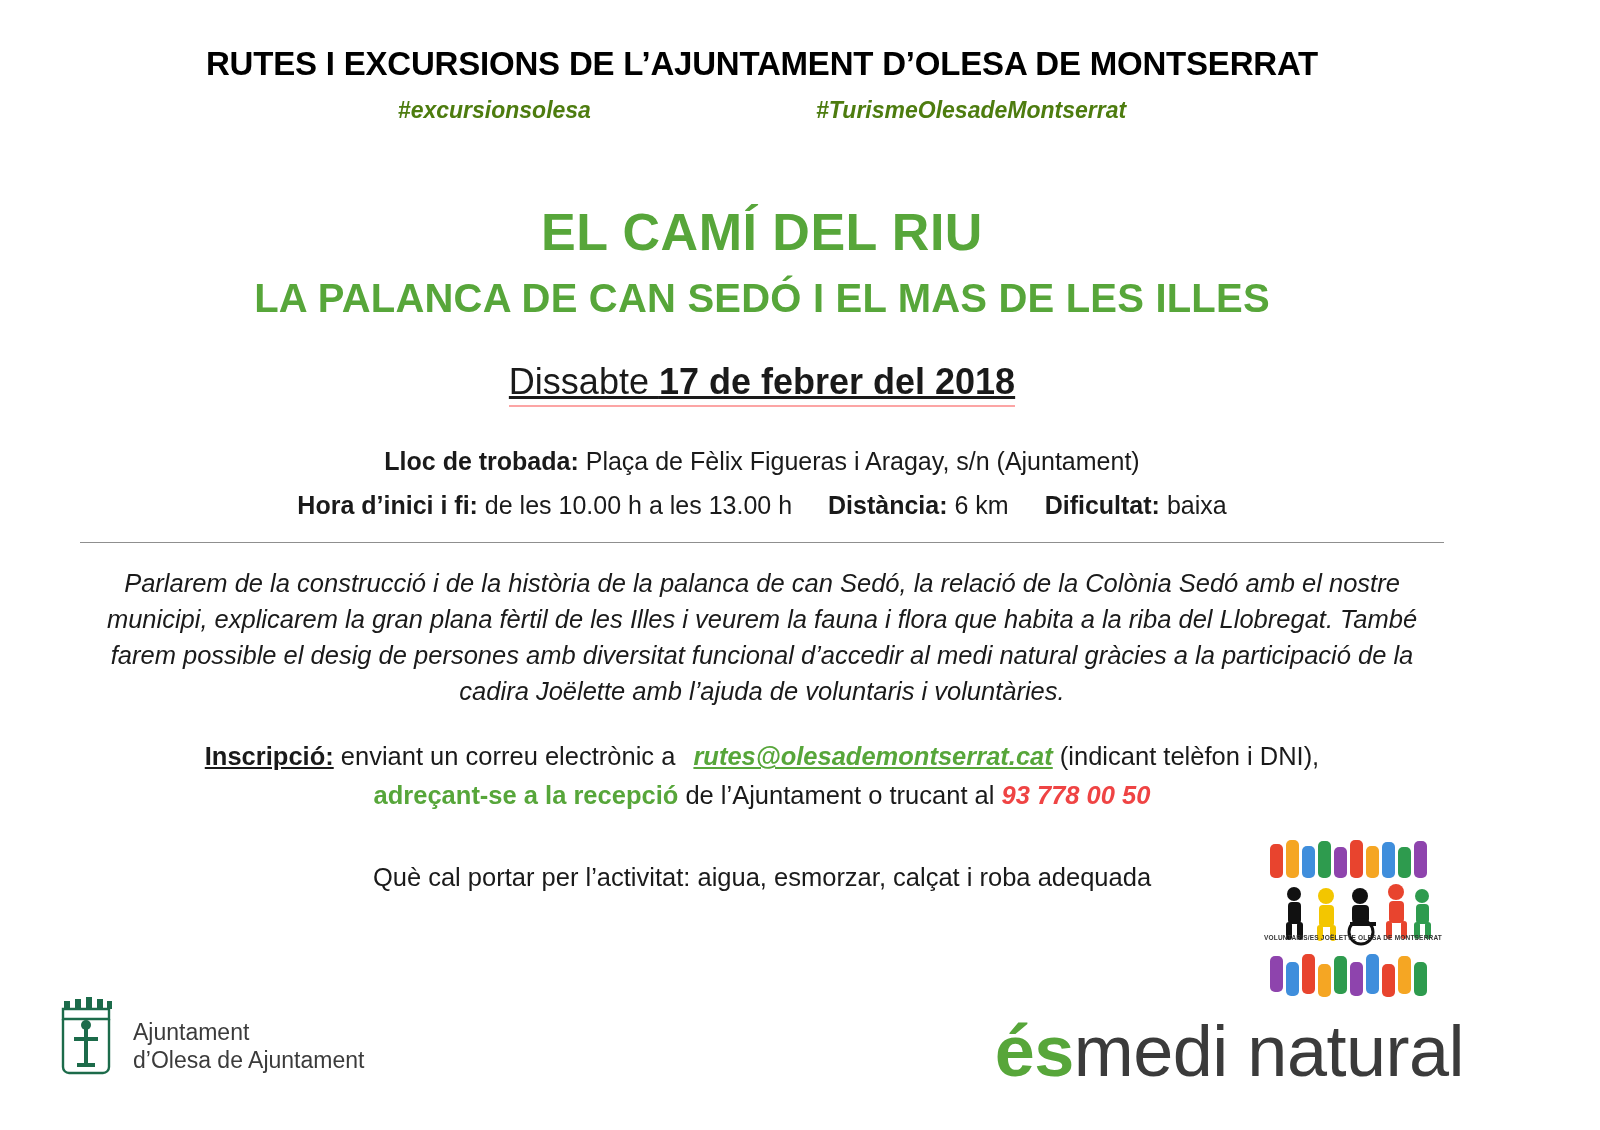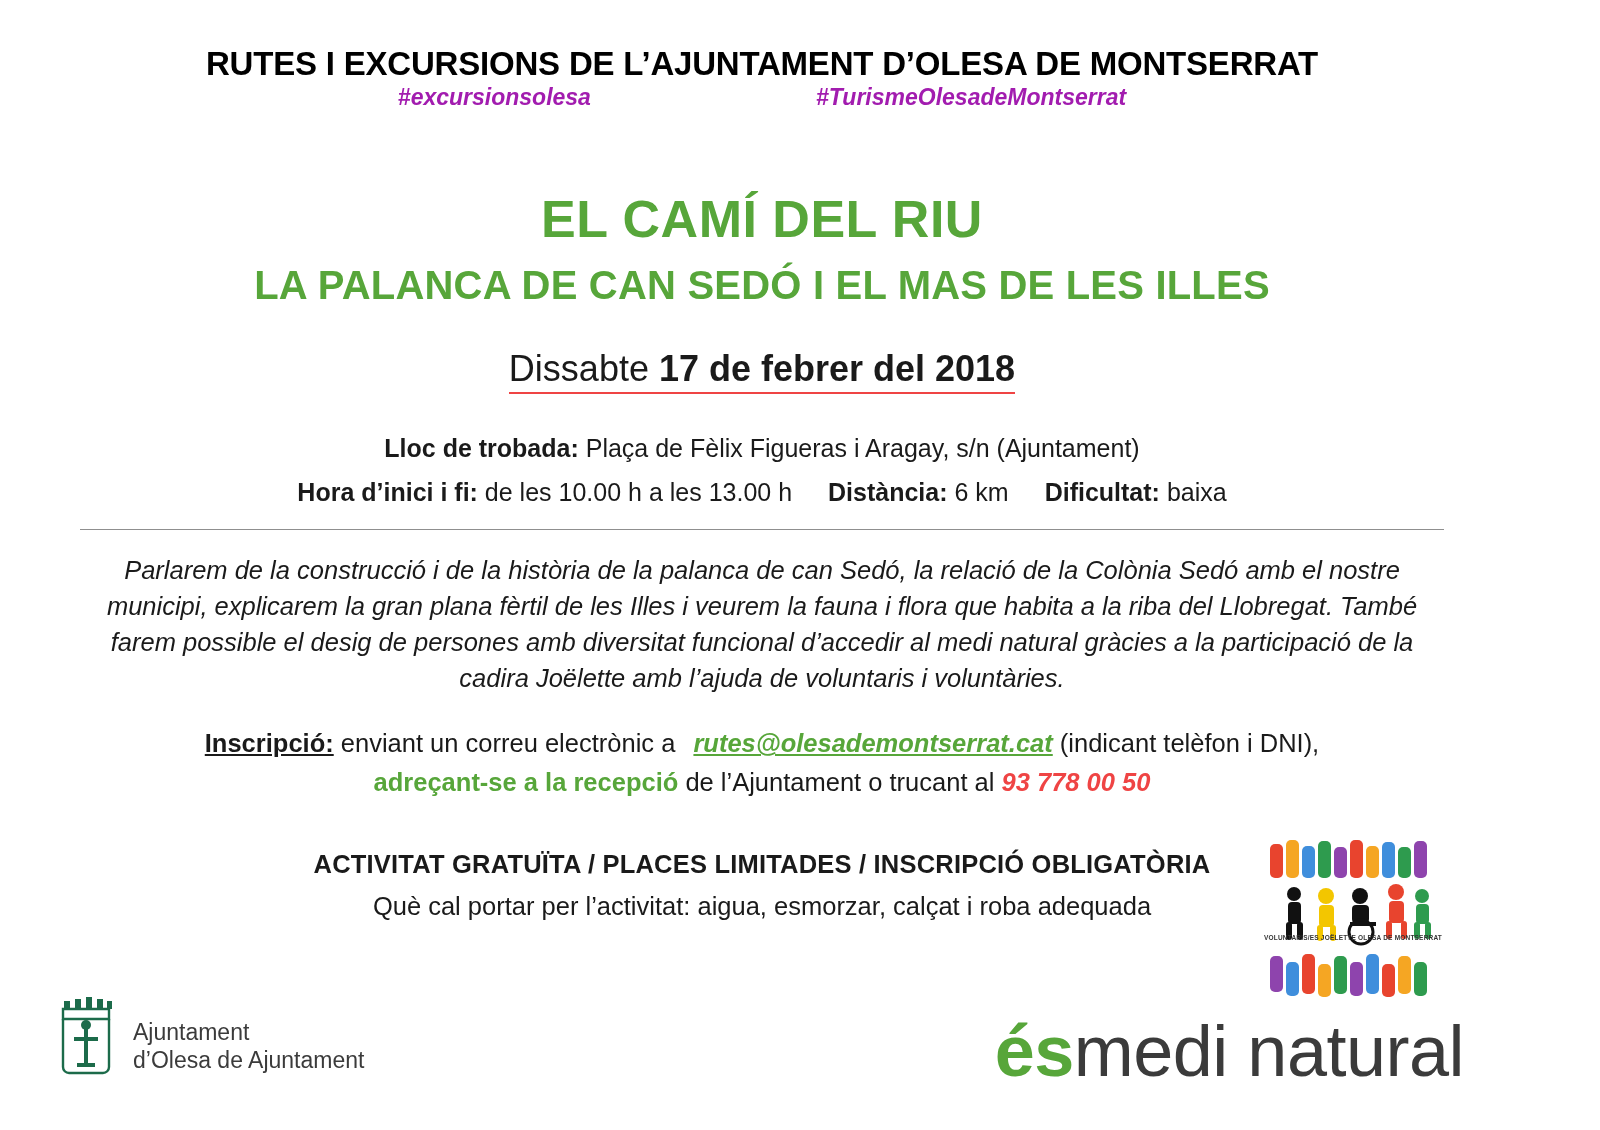--- a/index.html
+++ b/index.html
@@ -29,25 +29,25 @@
     font-weight: bold;
     font-size: 33px;
     letter-spacing: -0.2px;
     padding-top: 45px;
     color: #000000;
   }
   .hashtags {
     display: flex;
     justify-content: center;
     gap: 225px;
-    margin-top: 1px;
+    margin-top: 14px;
     font-style: italic;
     font-weight: bold;
     font-size: 23px;
-    color: #a21caf;
+    color: #4d7c0f;
   }
 
   
   .main-title {
     text-align: center;
     color: #57a63a;
     font-weight: bold;
     font-size: 52px;
     margin-top: 78px;
     letter-spacing: 0.5px;
@@ -62,22 +62,23 @@
   }
 
   
   .date-line {
     text-align: center;
     margin-top: 40px;
     font-size: 36px;
   }
   .date-line .inner {
     display: inline-block;
-    border-bottom: 2px solid #ef4444;
+    border-bottom: 2px solid #fca5a5;
     padding-bottom: 2px;
+    text-decoration: underline;
   }
   .date-line .strong { font-weight: bold; }
 
   
   .details {
     text-align: center;
     margin-top: 36px;
     font-size: 25px;
     line-height: 1.45;
   }
@@ -233,21 +234,20 @@
   <div class="inscription">
     <div>
       <span class="u">Inscripció:</span><span> enviant un correu electrònic a </span><a class="email" href="#">rutes@olesademontserrat.cat</a><span> (indicant telèfon i DNI),</span>
     </div>
     <div>
       <span class="green-bold">adreçant-se a la recepció</span><span> de l’Ajuntament o trucant al </span><span class="phone">93 778 00 50</span>
     </div>
   </div>
 
   <div class="notice">
-    <div class="line1">ACTIVITAT GRATUÏTA / PLACES LIMITADES / INSCRIPCIÓ OBLIGATÒRIA</div>
     <div class="line2">
       <b>Què cal portar per l’activitat:</b><span> aigua, esmorzar, calçat i roba adequada</span>
     </div>
   </div>
 
   <div class="joelette">
     <div class="jbox">
       <svg width="178" height="172" viewBox="0 0 178 172">
 
         <g>

